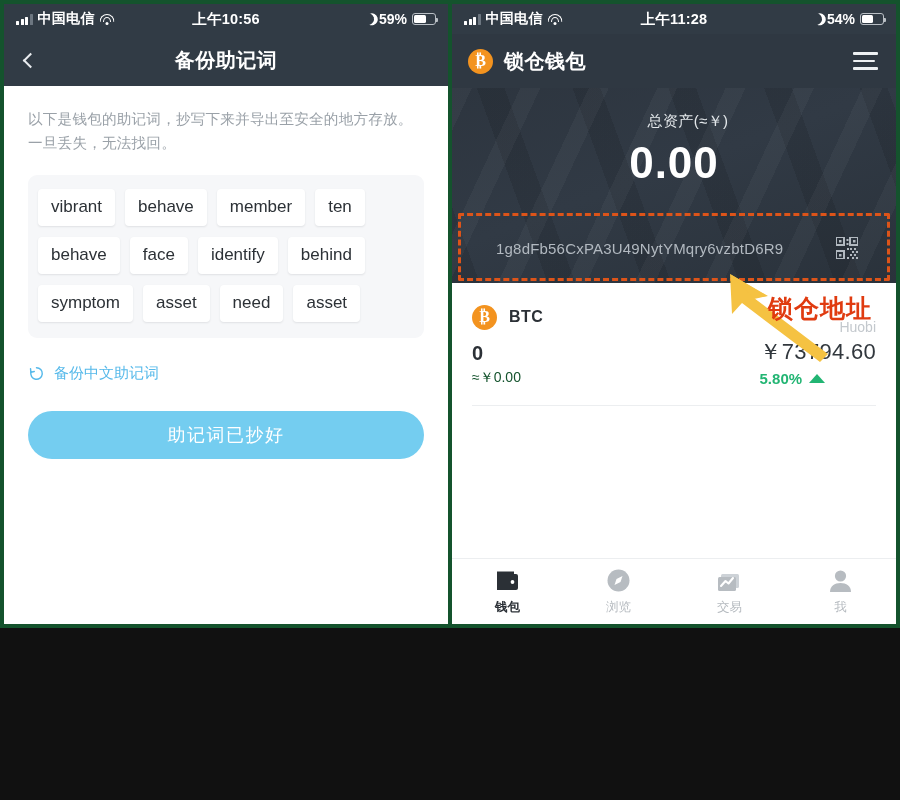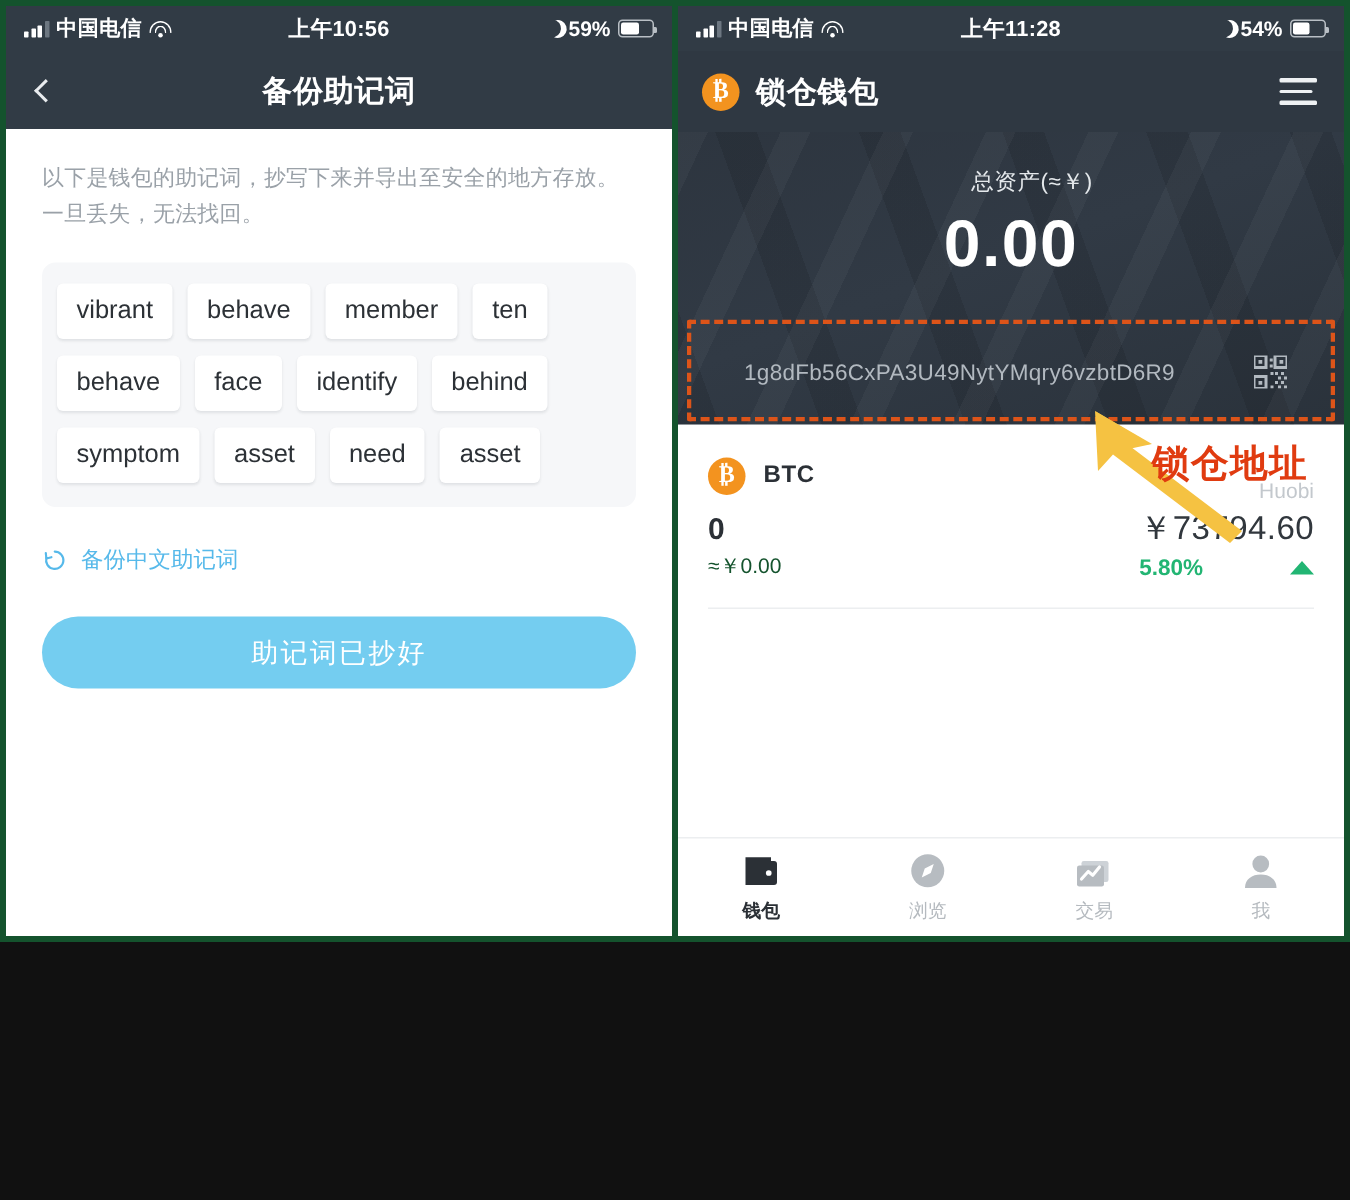--- a/index.html
+++ b/index.html
@@ -157,21 +157,21 @@
   .coin-top { display:flex; align-items:center; }
   .coin-name { margin-left: 12px; font-size: 16px; font-weight: bold; color:#2b3036; letter-spacing:.4px; }
   .coin-src { margin-left:auto; font-size: 14px; color:#c3c8cd; margin-top: 20px; }
   .coin-bot { display:flex; align-items:flex-end; margin-top: 2px; }
   .coin-left .bal { font-size: 20px; font-weight: bold; color:#2b3036; }
   .coin-left .fiat { font-size: 14px; color:#14532d; margin-top: 4px; }
   .coin-right { margin-left:auto; text-align:right; }
   .coin-right .price { font-size: 22px; color:#31373d; letter-spacing:.3px; }
   .coin-right .chg {
     font-size: 15px; color:#22b573; font-weight: bold;
-    display:flex; align-items:center; justify-content:space-between; gap:7px; margin-top: 3px;
+    display:flex; align-items:center; justify-content:flex-start; gap:7px; margin-top: 3px;
   }
   .caret-up { width:0;height:0;border-left:8px solid transparent;border-right:8px solid transparent;border-bottom:9px solid #22b573; }
   .divider { margin: 18px 20px 0 20px; height:1px; background:#eceef0; }
 
   
   .tabbar {
     position:absolute; left:0; right:0; bottom:0; height: 66px;
     background:#fff; border-top: 1px solid #eceef0;
     display:flex; align-items:center;
   }

